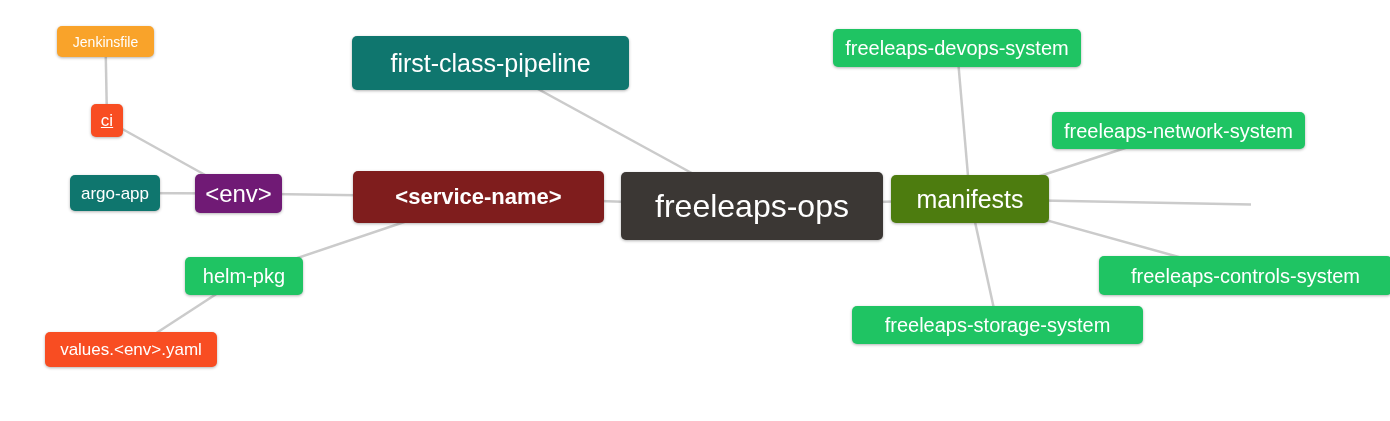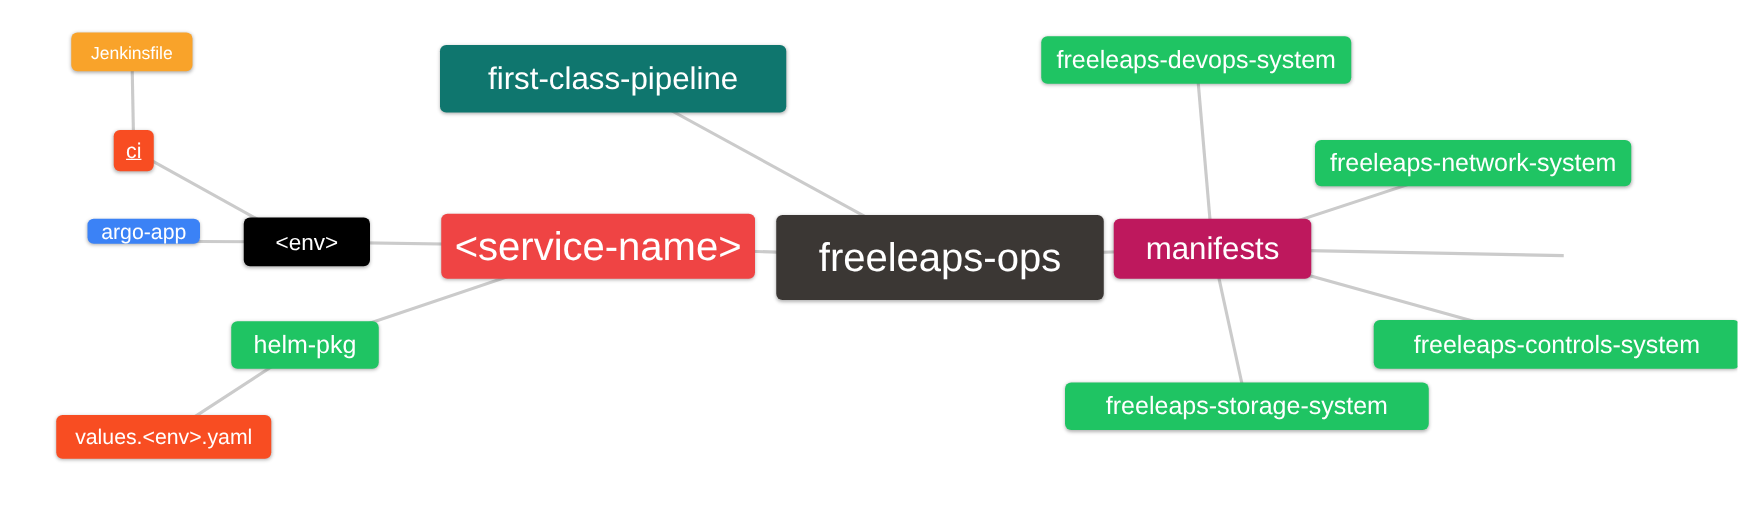--- a/index.html
+++ b/index.html
@@ -52,25 +52,25 @@
       <line x1="440.5" y1="197" x2="714" y2="206" stroke="#cbcbcb" stroke-width="2.5"></line>
       <line x1="714" y1="206" x2="932" y2="199" stroke="#cbcbcb" stroke-width="2.5"></line>
       <line x1="932" y1="199" x2="919" y2="48" stroke="#cbcbcb" stroke-width="2.5"></line>
       <line x1="932" y1="199" x2="1140.5" y2="130.5" stroke="#cbcbcb" stroke-width="2.5"></line>
       <line x1="932" y1="199" x2="1213" y2="204.5" stroke="#cbcbcb" stroke-width="2.5"></line>
       <line x1="932" y1="199" x2="1207.5" y2="275.5" stroke="#cbcbcb" stroke-width="2.5"></line>
       <line x1="932" y1="199" x2="959.5" y2="325" stroke="#cbcbcb" stroke-width="2.5"></line>
     </svg>
     <div class="mm-node" style="left: 19px; top: 26px; width: 97px; height: 31px; font-size: 14px; background: rgb(249, 163, 42); color: rgb(255, 255, 255);">Jenkinsfile</div>
     <div class="mm-node" style="left: 53px; top: 104px; width: 32px; height: 33px; font-size: 17px; background: rgb(248, 77, 34); color: rgb(255, 255, 255); text-decoration: underline;">ci</div>
-    <div class="mm-node" style="left: 32px; top: 175px; width: 90px; height: 20px; font-size: 17px; background: #3b82f6; color: rgb(255, 255, 255);">argo-app</div>
-    <div class="mm-node" style="left: 157px; top: 174px; width: 101px; height: 39px; font-size: 18px; background: #000000; color: rgb(255, 255, 255);">&lt;env&gt;</div>
+    <div class="mm-node" style="left: 32px; top: 175px; width: 90px; height: 36px; font-size: 17px; background: #0f766e; color: rgb(255, 255, 255);">argo-app</div>
+    <div class="mm-node" style="left: 157px; top: 174px; width: 87px; height: 39px; font-size: 24px; background: #701a75; color: rgb(255, 255, 255);">&lt;env&gt;</div>
     <div class="mm-node" style="left: 147px; top: 257px; width: 118px; height: 38px; font-size: 20px; background: rgb(31, 196, 99); color: rgb(255, 255, 255);">helm-pkg</div>
     <div class="mm-node" style="left: 7px; top: 332px; width: 172px; height: 35px; font-size: 17px; background: rgb(248, 77, 34); color: rgb(255, 255, 255);">values.&lt;env&gt;.yaml</div>
     <div class="mm-node" style="left: 314px; top: 36px; width: 277px; height: 54px; font-size: 25px; background: #0f766e; color: rgb(255, 255, 255);">first-class-pipeline</div>
-    <div class="mm-node" style="left: 315px; top: 171px; width: 251px; height: 52px; font-size: 32px; background: #ef4444; color: rgb(255, 255, 255);">&lt;service-name&gt;</div>
+    <div class="mm-node" style="left: 315px; top: 171px; width: 251px; height: 52px; font-size: 22px; background: #7f1d1d; color: rgb(255, 255, 255); font-weight: bold;">&lt;service-name&gt;</div>
     <div class="mm-node" style="left: 583px; top: 172px; width: 262px; height: 68px; font-size: 32px; background: rgb(59, 55, 52); color: rgb(255, 255, 255);">freeleaps-ops</div>
-    <div class="mm-node" style="left: 853px; top: 175px; width: 158px; height: 48px; font-size: 25px; background: #be185d; color: rgb(255, 255, 255);">manifests</div>
+    <div class="mm-node" style="left: 853px; top: 175px; width: 158px; height: 48px; font-size: 25px; background: #4d7c0f; color: rgb(255, 255, 255);">manifests</div>
     <div class="mm-node" style="left: 795px; top: 29px; width: 248px; height: 38px; font-size: 20px; background: rgb(31, 196, 99); color: rgb(255, 255, 255);">freeleaps-devops-system</div>
     <div class="mm-node" style="left: 1014px; top: 112px; width: 253px; height: 37px; font-size: 20px; background: rgb(31, 196, 99); color: rgb(255, 255, 255);">freeleaps-network-system</div>
     <div class="mm-node" style="left: 1061px; top: 256px; width: 293px; height: 39px; font-size: 20px; background: rgb(31, 196, 99); color: rgb(255, 255, 255);">freeleaps-controls-system</div>
     <div class="mm-node" style="left: 814px; top: 306px; width: 291px; height: 38px; font-size: 20px; background: rgb(31, 196, 99); color: rgb(255, 255, 255);">freeleaps-storage-system</div>
   </div>
 
 </body></html>

